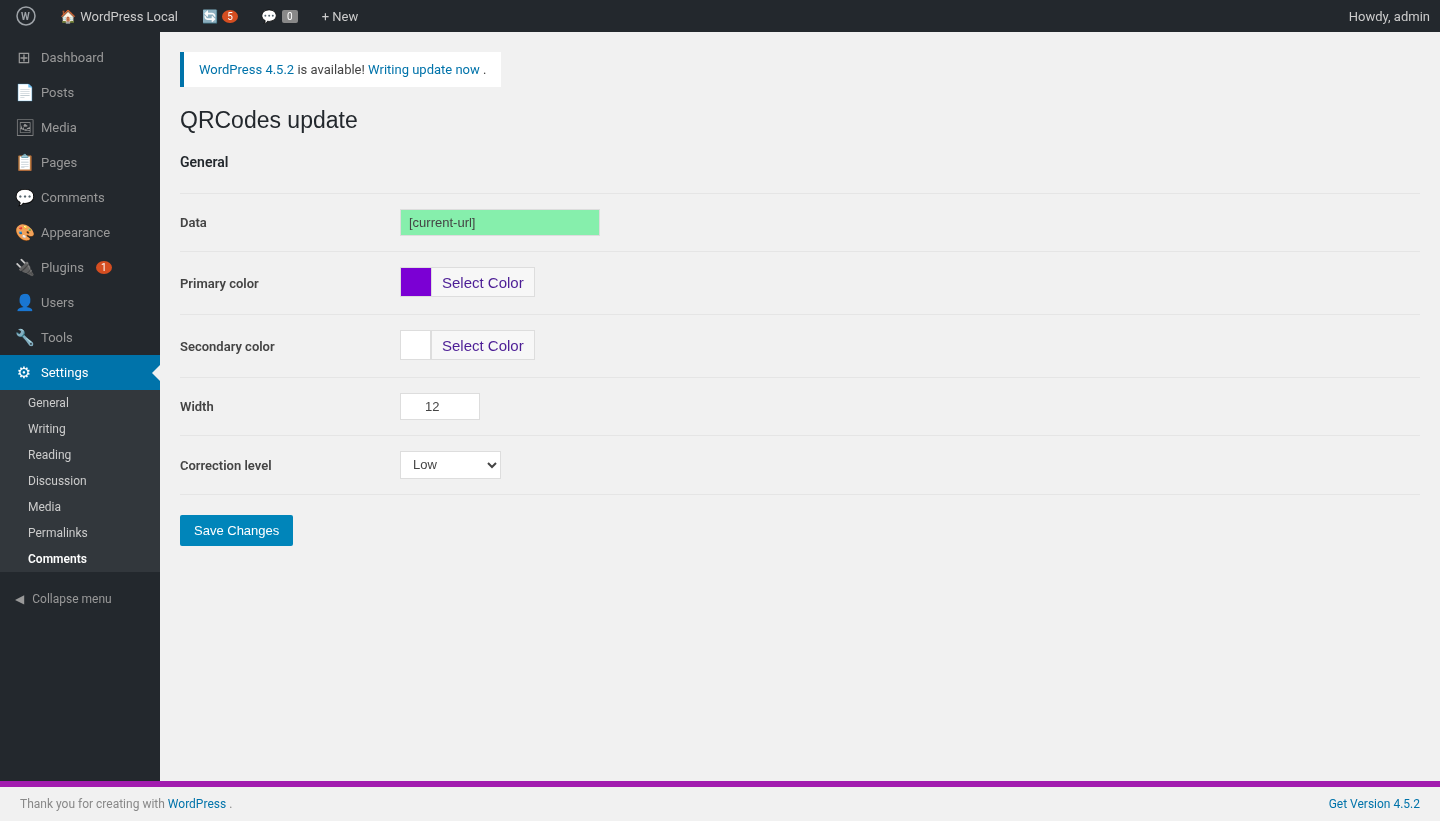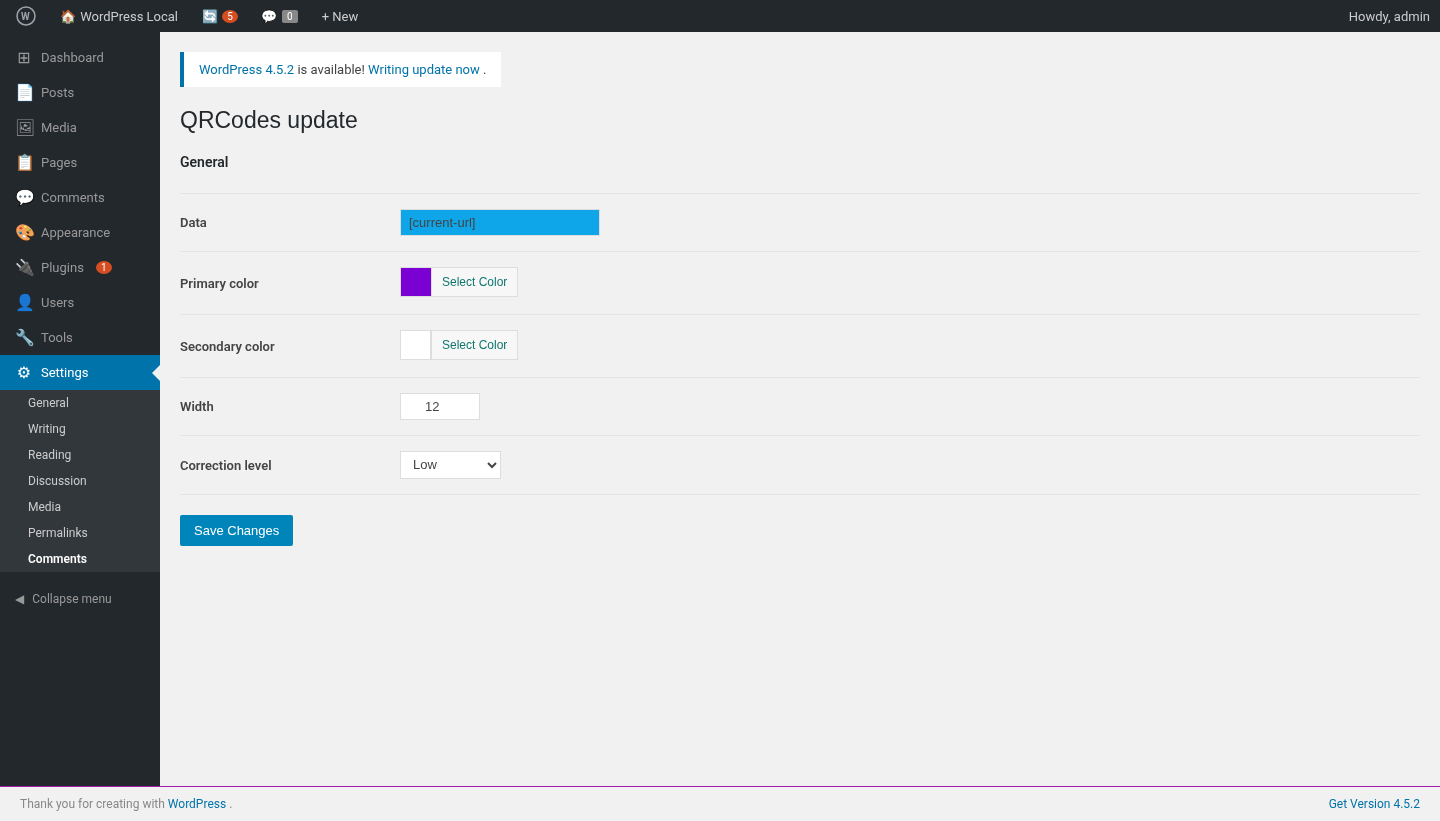--- a/index.html
+++ b/index.html
@@ -135,21 +135,21 @@
     .form-table tr td:last-child {
       padding: 15px 0;
       vertical-align: middle;
     }
     .form-table tr { border-bottom: 1px solid #e5e5e5; }
     .form-table tr:first-child { border-top: 1px solid #e5e5e5; }
 
     .form-input {
       padding: 5px 8px;
       border: 1px solid #ddd;
-      background: #0ea5e9;
+      background: #86efac;
       font-size: 13px;
       color: #444;
       outline: none;
       width: 200px;
     }
 
     .color-picker-btn {
       display: inline-flex;
       align-items: center;
       gap: 0;
@@ -159,22 +159,22 @@
     .color-swatch {
       width: 30px;
       height: 28px;
       display: inline-block;
     }
     .select-color-btn {
       background: #f7f7f7;
       border: none;
       border-left: 1px solid #ddd;
       padding: 5px 10px;
-      font-size: 12px;
-      color: #0f766e;
+      font-size: 15px;
+      color: #4c1d95;
       cursor: pointer;
       height: 28px;
     }
 
     .number-input {
       width: 80px;
       padding: 5px 24px;
       border: 1px solid #ddd;
       background: #fff;
       font-size: 13px;
@@ -199,21 +199,21 @@
       border: none;
       padding: 8px 14px;
       font-size: 13px;
       cursor: pointer;
       margin-top: 20px;
       border-radius: 2px;
     }
 
     
     #wpfooter {
-      border-top: 1px solid #a21caf;
+      border-top: 6px solid #a21caf;
       padding: 10px 20px;
       background: #f1f1f1;
       display: flex;
       justify-content: space-between;
       align-items: center;
       font-size: 12px;
       color: #888;
       flex-shrink: 0;
     }
     #wpfooter a { color: #0073aa; text-decoration: none; }

